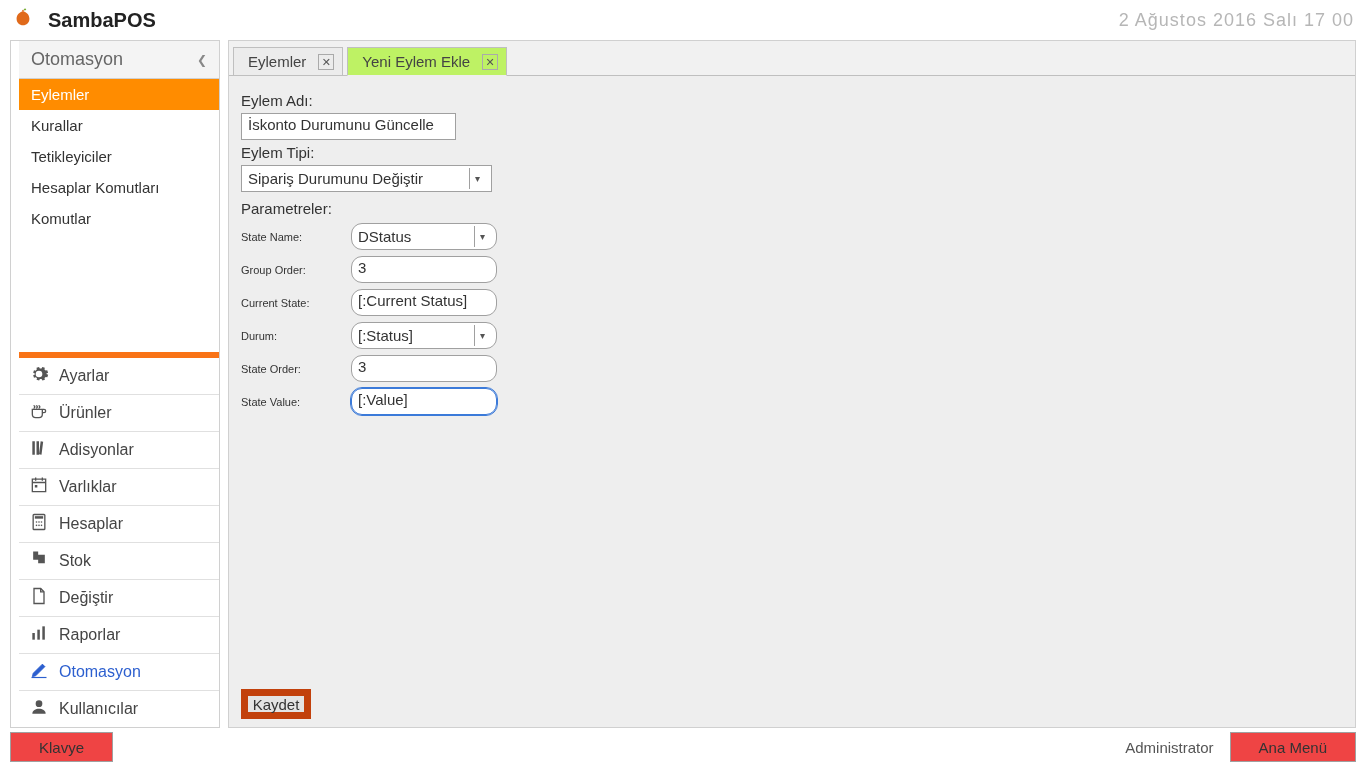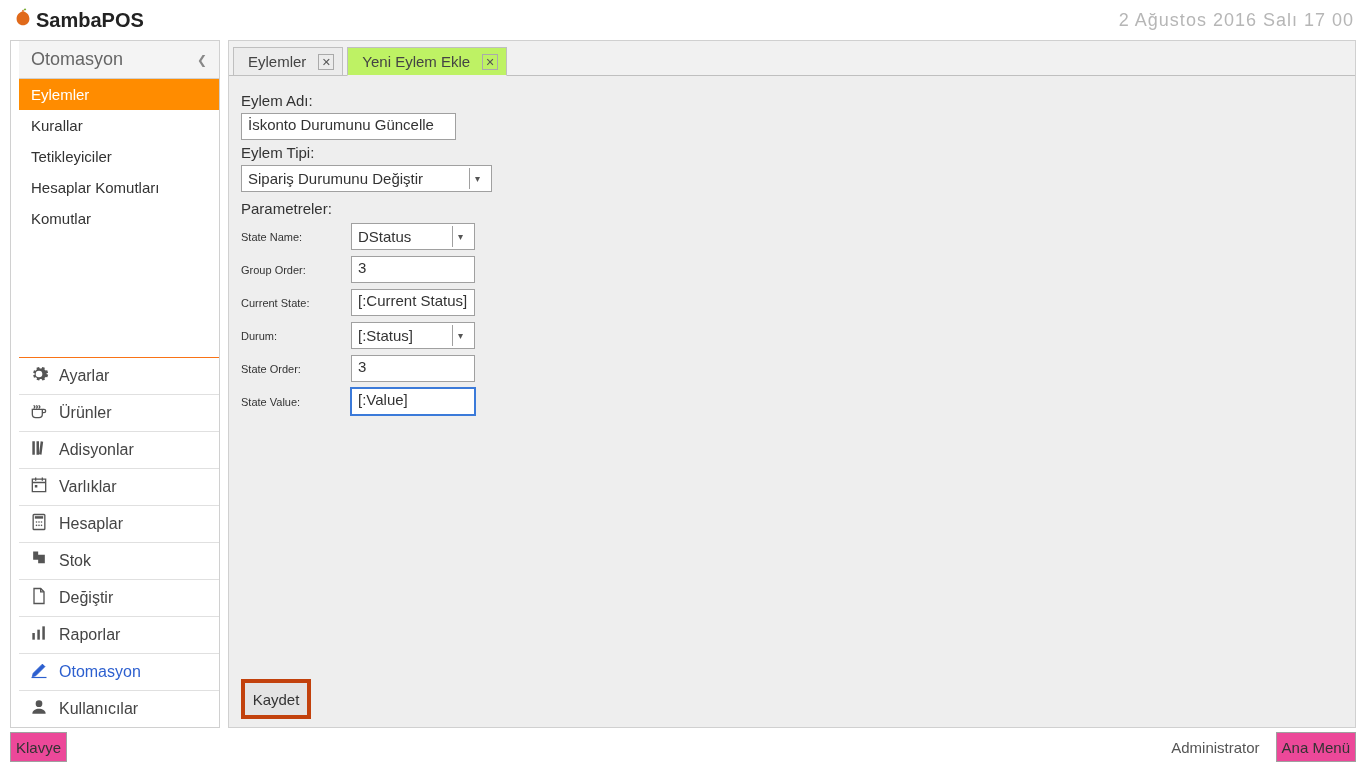--- a/index.html
+++ b/index.html
@@ -1,59 +1,59 @@
 <!DOCTYPE html>
 <html><head>
 <meta charset="utf-8">
 <style>
   * { box-sizing: border-box; }
   html, body { margin:0; padding:0; height:100%; font-family:"Segoe UI", Arial, sans-serif; font-size:15px; color:#333; background:#fff;}
   .window { width:1366px; height:768px; position:relative; display:flex; flex-direction:column; }
   
   .topbar { height:40px; display:flex; align-items:center; padding:0 12px; }
-  .brand { display:flex; align-items:center; gap:2px; font-weight:700; font-size:20px; color:#222;}
+  .brand { display:flex; align-items:center; gap:14px; font-weight:700; font-size:20px; color:#222;}
   .brand svg { width:22px; height:22px;}
   .clock { margin-left:auto; font-family:Liberation Sans, sans-serif; font-size:18px; color:#b6b6b6; letter-spacing:1px;}
   
   .body { display:grid; grid-template-columns:210px 1fr; gap:8px; padding:0 10px 6px 10px; flex:1; min-height:0;}
   .panel { border:1px solid #d0d0d0; background:#fff; }
   
   .sidebar { display:flex; flex-direction:column;padding-left:8px; }
   .side-header { background:#f4f4f4; padding:8px 12px; font-size:18px; color:#666; display:flex; align-items:center; justify-content:space-between; border-bottom:1px solid #d0d0d0;}
   .chevron { font-size:12px; color:#888;}
   .side-list { list-style:none; margin:0; padding:0;}
   .side-list li { padding:7px 12px; font-size:15px; color:#333;}
   .side-list li.active { background:#ff8c00; color:#fff;}
   .side-flex { flex:1;}
   .nav-list { list-style:none; margin:0; padding:0;}
   .nav-list li { display:flex; align-items:center; gap:10px; padding:6px 10px; border-top:1px solid #e0e0e0; font-size:16px; color:#444;}
-  .nav-list li.first { border-top:1px solid #f97316;}
+  .nav-list li.first { border-top:6px solid #f97316;}
   .nav-list li.active { color:#2c5fcf;}
   .nav-list svg { width:20px; height:20px; fill:#555; flex-shrink:0;}
   .nav-list li.active svg { fill:#2c5fcf;}
   
   .editor { display:flex; flex-direction:column; background:#f1f1f1; padding:0; }
   .tab-strip { display:flex; align-items:flex-end; padding-left:4px; padding-top:4px; height:35px; }
   .tab { display:flex; align-items:center; gap:12px; padding:5px 8px 5px 14px; border:1px solid #bfbfbf; background:#ececec; font-size:15px; color:#444; position:relative; margin-right:4px; }
   .tab.active { background:#bef264; border-bottom:1px solid #eeeeee; z-index:2;}
   .tab-close { width:16px; height:16px; line-height:14px; text-align:center; border:1px solid #aaa; font-size:11px; color:#555; cursor:default;}
   .editor-body { flex:1; border-top:1px solid #bfbfbf; margin-top:-1px; background:#eeeeee; padding:12px 12px 8px 12px; display:flex; flex-direction:column; min-height:0;}
   .form-block label { display:block; font-size:15px; color:#333; margin:4px 0 4px 0;}
   .txt, .combo { border:1px solid #a0a0a0; background:#fff; height:27px; padding:2px 6px; font-size:15px; color:#333;}
   .combo { display:flex; align-items:center; justify-content:space-between; }
   .combo .arrow { width:16px; text-align:center; font-size:10px; color:#555; border-left:1px solid #a0a0a0; align-self:stretch; display:flex; align-items:center; justify-content:center;}
   .param-grid { display:grid; grid-template-columns:110px 146px; row-gap:6px; align-items:center; margin-top:6px;}
   .param-grid .lbl { font-size:11px; color:#333;}
-  .param-grid .txt, .param-grid .combo { width:124px;}
+  .param-grid .txt, .param-grid .combo { width:146px;border-radius:11px;}
   .focused { outline:1px solid #3b7ad9; border-color:#3b7ad9;}
   .flex1 { flex:1;}
-  .save-btn { width:70px; height:40px; border:4px solid #c2410c; background:#e4e4e4; text-align:center; font-size:15px; color:#333; display:flex; align-items:center; justify-content:center; margin-top:8px;}
+  .save-btn { width:70px; height:30px; border:7px solid #c2410c; background:#e4e4e4; text-align:center; font-size:15px; color:#333; display:flex; align-items:center; justify-content:center; margin-top:8px;}
   
   .footer { height:34px; display:flex; align-items:center; padding:0 10px 8px 10px; gap:10px;}
-  .btn { border:1px solid #a0a0a0; background:#ec4899; height:30px; padding:0 5px; display:flex; align-items:center; font-size:15px;}
+  .btn { border:1px solid #a0a0a0; background:#ef4444; height:30px; padding:0 28px; display:flex; align-items:center; font-size:15px;}
   .footer .spacer { flex:1;}
   .footer .admin { color:#555; font-size:15px; margin-right:6px;}
 </style>
 </head>
 <body>
 
 <div class="window">
 
   <div class="topbar">
     <div class="brand">

